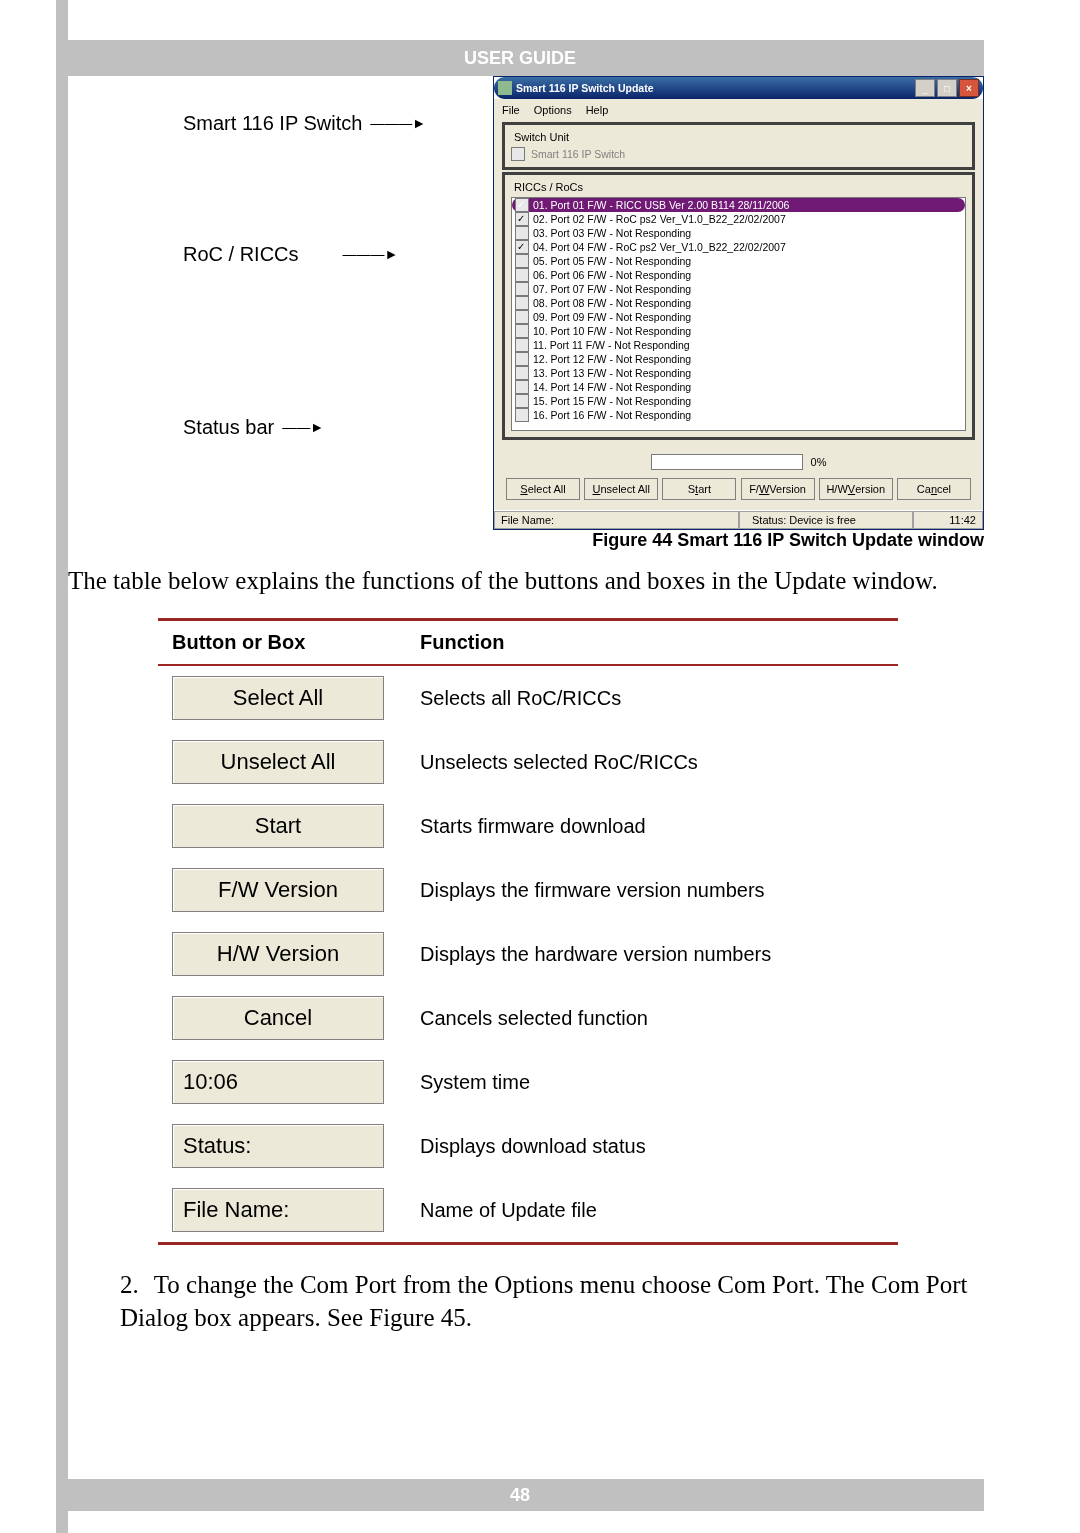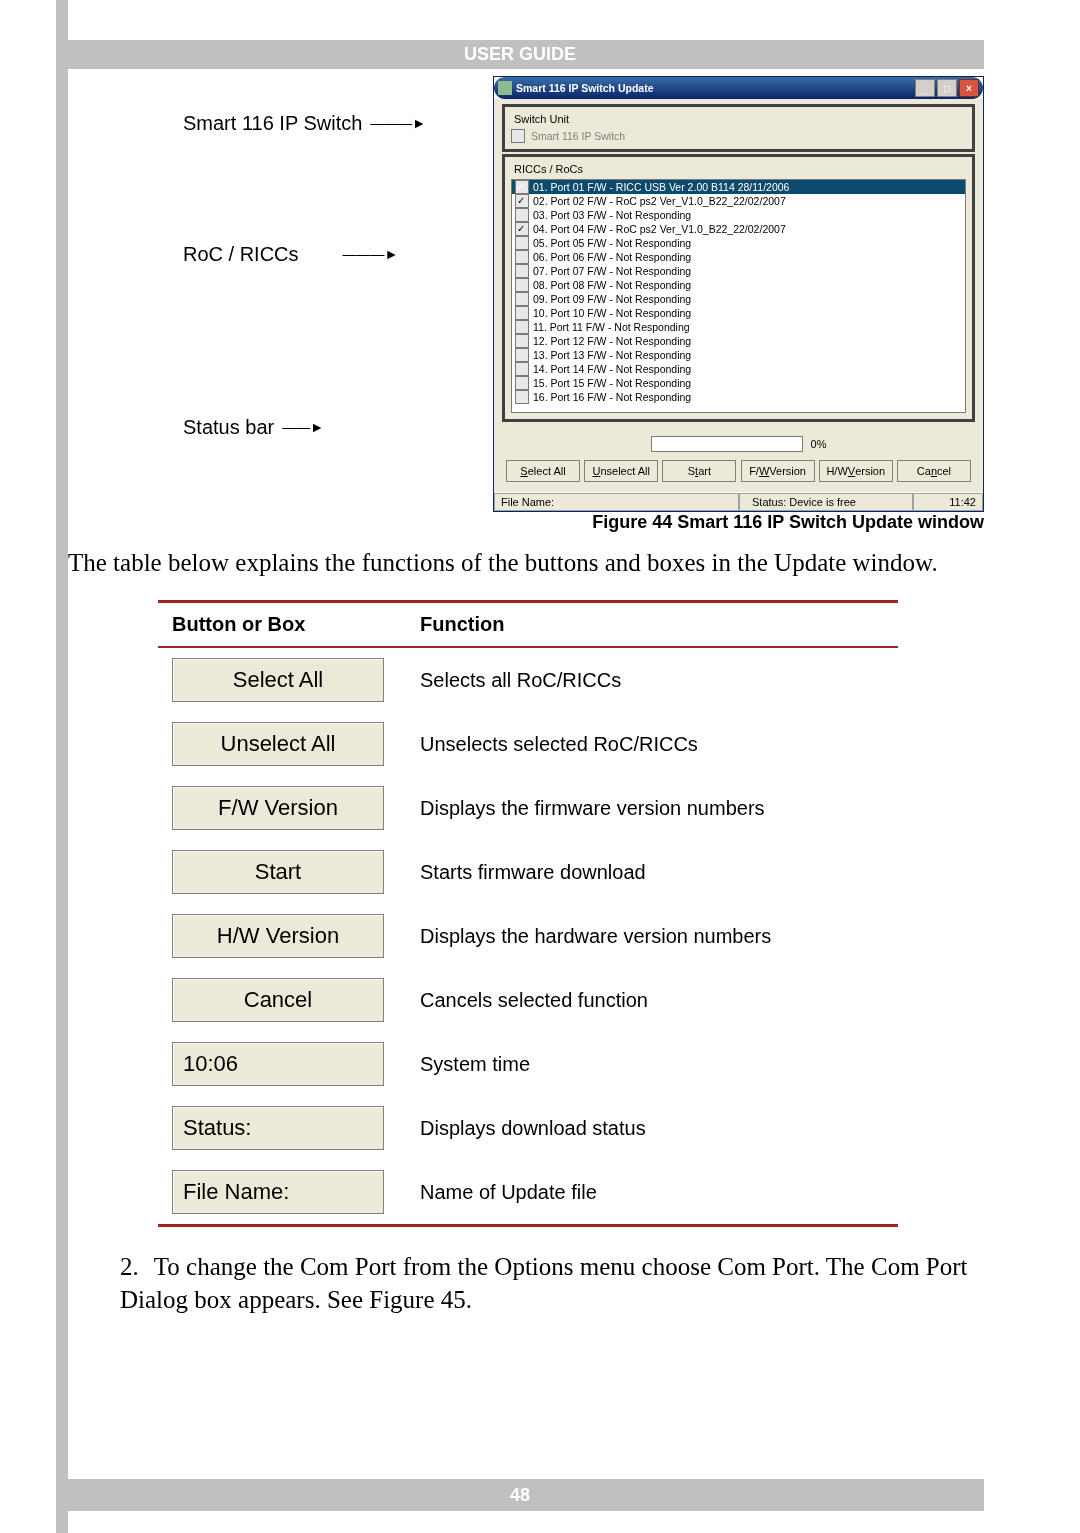--- a/index.html
+++ b/index.html
@@ -1,18 +1,18 @@
 <!DOCTYPE html>
 <html><head>
 <meta charset="utf-8">
 <style>
   html,body{margin:0;padding:0;background:#fff;font-family:Arial,Helvetica,sans-serif;}
   .page{width:1080px;height:1533px;position:relative;margin:0 auto;box-sizing:border-box;}
   .left-bar{position:absolute;left:56px;top:0;bottom:0;width:12px;background:#c0c0c0;}
-  .header-bar{position:absolute;left:56px;top:40px;height:29px;width:928px;background:#c0c0c0;color:#fff;font-weight:bold;font-size:18px;display:flex;align-items:center;justify-content:center;}
+  .header-bar{position:absolute;left:56px;top:40px;height:36px;width:928px;background:#c0c0c0;color:#fff;font-weight:bold;font-size:18px;display:flex;align-items:center;justify-content:center;}
   .footer-bar{position:absolute;left:56px;bottom:22px;height:32px;width:928px;background:#c0c0c0;color:#fff;font-weight:bold;font-size:18px;display:flex;align-items:center;justify-content:center;}
   .content{position:absolute;left:68px;top:64px;width:916px;}
 
   .fig-area{display:flex;gap:10px;margin-top:12px;}
   .labels{width:300px;font-family:Arial;padding-left:115px;font-size:20px;color:#000;}
   .label-block{display:flex;align-items:flex-start;line-height:1.35;}
   .arrow{margin-left:8px;margin-right:0;font-size:14px;position:relative;top:4px;white-space:nowrap;}
   .win{flex:1;border:1px solid #0a246a;font-size:10.5px;}
   .titlebar{background:linear-gradient(#3a6ea5,#0a246a);color:#fff;display:flex;align-items:center;justify-content:space-between;height:22px;padding:0 4px;font-weight:bold;border-radius:11px;}
   .tb-left{display:flex;align-items:center;gap:4px;}
@@ -22,21 +22,21 @@
   .tb-btn.close{background:#d7553c;color:#fff;border-color:#7a2b1f;}
   .win-body{background:#ece9d8;padding:3px 8px 6px 8px;}
   .menu{font-size:11px;display:flex;gap:14px;padding:2px 0 4px 0;}
   .fieldset{border:3px solid #404040;padding:6px;margin:2px 0;}
   .fieldset .legend{font-size:11px;margin-top:-13px;background:#ece9d8;display:inline-block;padding:0 3px;}
   .su-box{display:flex;align-items:center;gap:6px;margin-top:4px;}
   .chk{width:12px;height:12px;border:1px solid #7a7a7a;background:#e8e8e8;display:inline-block;flex:none;}
   .chk.checked::after{content:"✓";font-size:10px;position:relative;top:-2px;left:1px;}
   .listbox{background:#fff;border:1px solid #7a7a7a;height:232px;overflow:hidden;margin-top:4px;}
   .listitem{display:flex;align-items:center;gap:4px;padding:0 3px;font-size:10.5px;line-height:14px;}
-  .listitem.selected{background:#0c4a6e;color:#fff;}
+  .listitem.selected{background:#701a75;color:#fff;border-radius:7px;}
   .progress-row{display:flex;align-items:center;justify-content:center;gap:8px;margin:14px 0 6px 0;font-size:11px;}
   .progress{width:150px;height:14px;border:1px solid #7a7a7a;background:#fff;}
   .btnrow{display:flex;justify-content:space-between;padding:2px 4px 4px 4px;}
   .winbtn{min-width:60px;height:20px;background:#ece9d8;border:1px solid #808080;font-size:11px;display:flex;align-items:center;justify-content:center;padding:0 6px;}
   .statusbar{display:flex;background:#ece9d8;border-top:1px solid #fff;font-size:11px;}
   .status-cell{border:1px solid #a0a0a0;padding:2px 6px;background:#ece9d8;}
   .status-cell.fn{flex:1.5;}
   .status-cell.st{flex:1;padding-left:12px;}
   .status-cell.tm{width:56px;text-align:right;}
 
@@ -89,20 +89,25 @@
             <span class="tb-icon"></span>
             <span>Smart 116 IP Switch Update</span>
           </div>
           <div class="tb-buttons">
             <span class="tb-btn">_</span>
             <span class="tb-btn">□</span>
             <span class="tb-btn close">×</span>
           </div>
         </div>
         <div class="win-body">
+          <div class="menu">
+            <span>File</span>
+            <span>Options</span>
+            <span>Help</span>
+          </div>
           <div class="fieldset">
             <div class="legend">Switch Unit</div>
             <div class="su-box">
               <span class="chk"></span>
               <span style="color:#808080">Smart 116 IP Switch</span>
             </div>
           </div>
           <div class="fieldset">
             <div class="legend">RICCs / RoCs</div>
             <div class="listbox" id="port-list">
@@ -229,26 +234,26 @@
       <tbody id="tbl-body">
           <tr>
             <td class="left-col"><span class="faux-btn">Select All</span></td>
             <td>Selects all RoC/RICCs</td>
           </tr>
           <tr>
             <td class="left-col"><span class="faux-btn">Unselect All</span></td>
             <td>Unselects selected RoC/RICCs</td>
           </tr>
           <tr>
+            <td class="left-col"><span class="faux-btn">Start</span></td>
+            <td>Starts firmware download</td>
+          </tr>
+          <tr>
             <td class="left-col"><span class="faux-btn">F/W Version</span></td>
             <td>Displays the firmware version numbers</td>
-          </tr>
-          <tr>
-            <td class="left-col"><span class="faux-btn">Start</span></td>
-            <td>Starts firmware download</td>
           </tr>
           <tr>
             <td class="left-col"><span class="faux-btn">H/W Version</span></td>
             <td>Displays the hardware version numbers</td>
           </tr>
           <tr>
             <td class="left-col"><span class="faux-btn">Cancel</span></td>
             <td>Cancels selected function</td>
           </tr>
           <tr>

